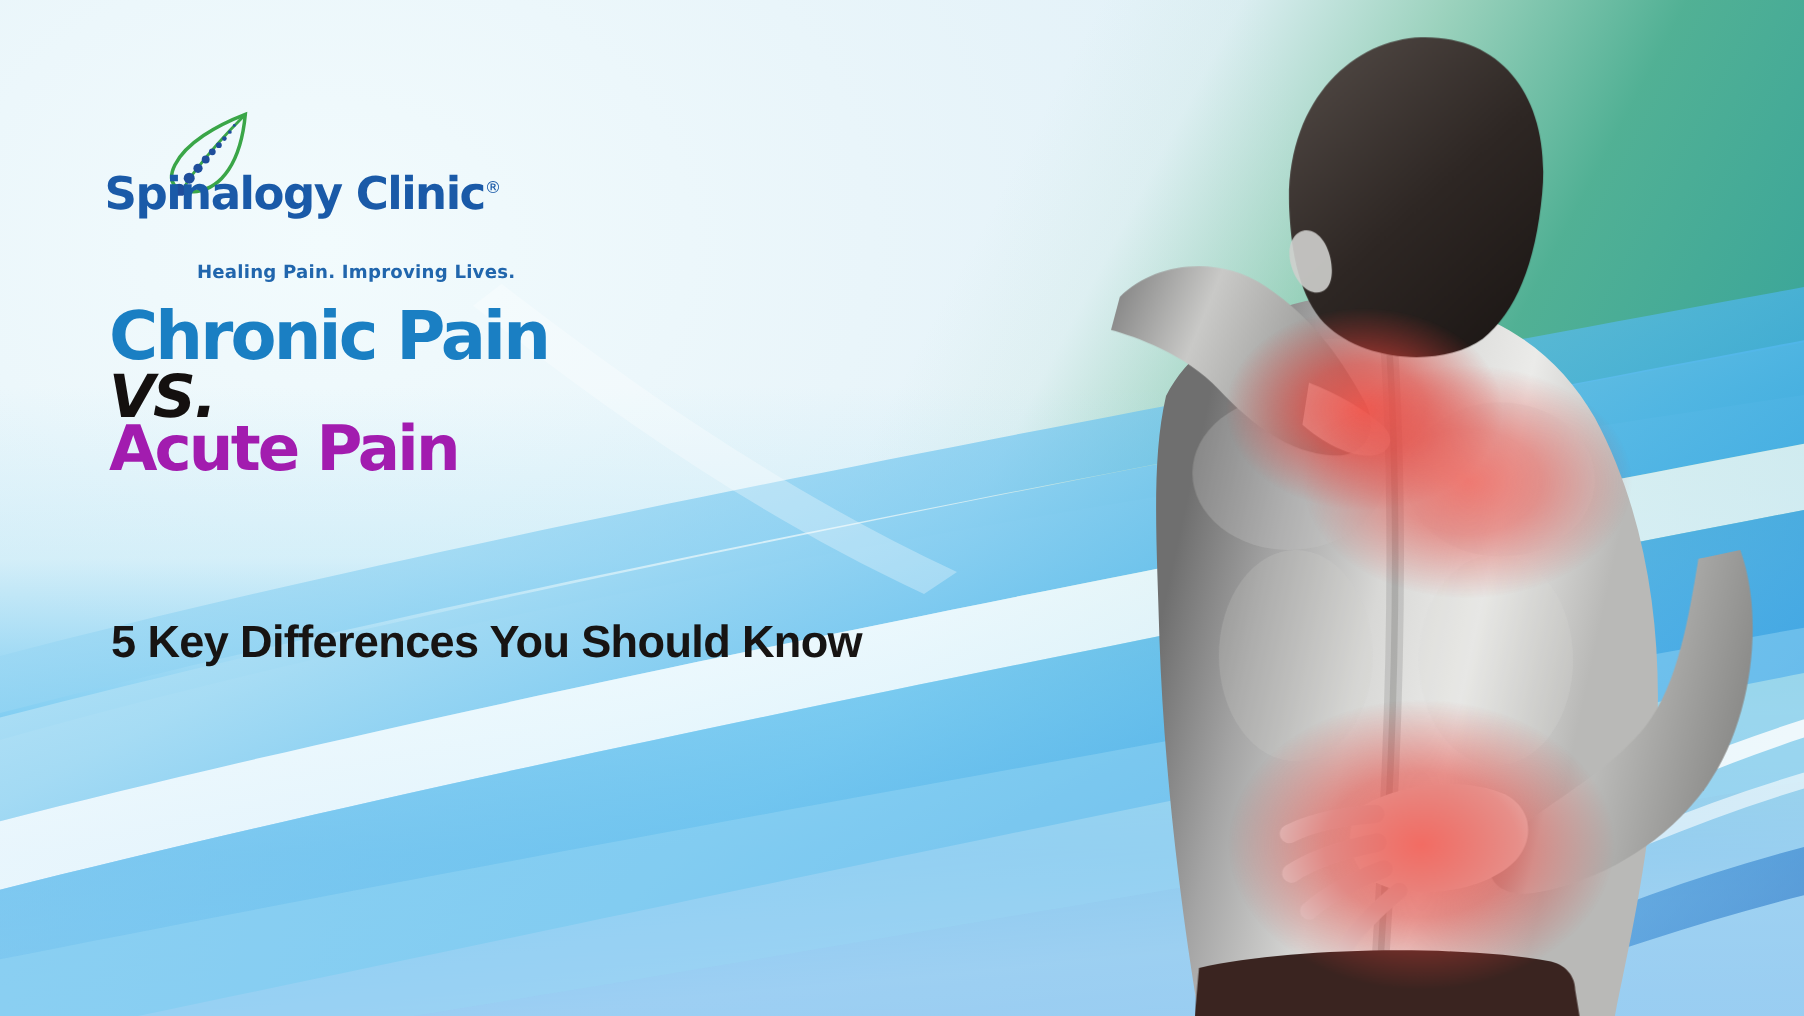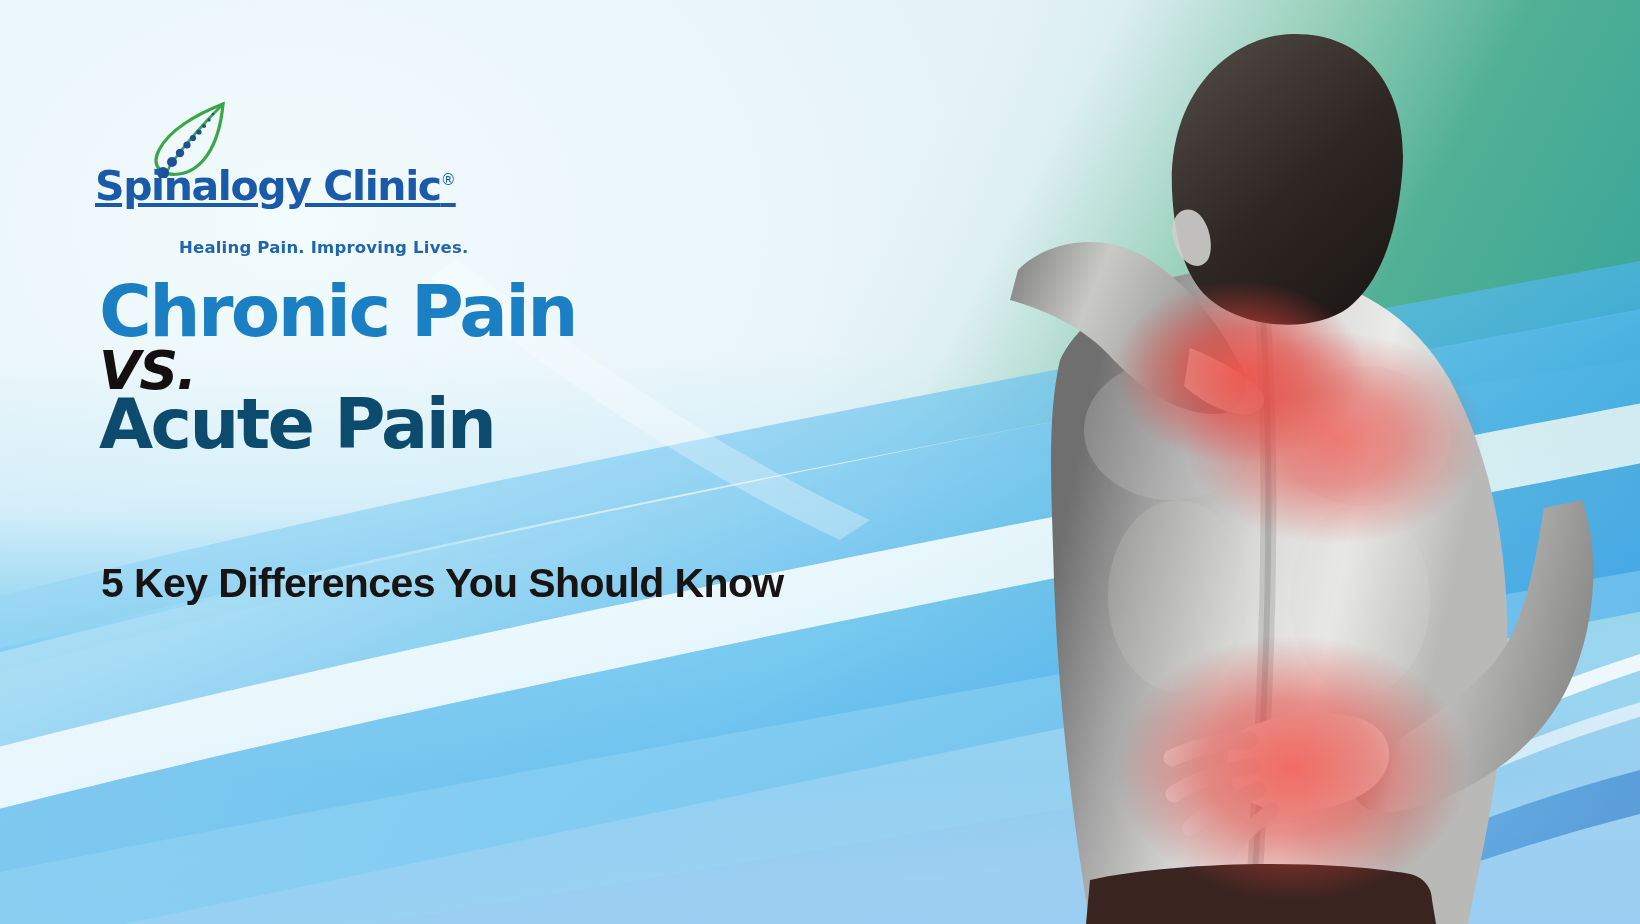--- a/index.html
+++ b/index.html
@@ -79,28 +79,27 @@
     position: absolute;
     left: 48px;
     top: -2px;
     width: 92px;
     height: 78px;
   }
   .logo-mark svg { display: block; }
   .logo-word {
     position: absolute;
     left: 0;
-    top: 60px;
+    top: 50px;
     font-family: "DejaVu Sans", sans-serif;
     font-weight: bold;
     font-size: 41px;
     letter-spacing: -1.4px;
     color: #1a5aa8;
     white-space: nowrap;
-    text-decoration: underline;
   }
   .logo-reg {
     font-size: 15px;
     vertical-align: super;
     font-weight: normal;
     letter-spacing: 0;
   }
   .logo-tag {
     position: absolute;
     left: 84px;
@@ -123,34 +122,34 @@
   }
   .hl-line {
     font-family: "DejaVu Sans", sans-serif;
     font-weight: bold;
     letter-spacing: -2.6px;
     line-height: 0.93;
     white-space: nowrap;
     margin: 0;
   }
   .hl-1 {
-    font-size: 72px;
+    font-size: 61px;
     color: #1a7fc3;
   }
   .hl-2 {
     font-size: 54px;
     color: #14100f;
     font-style: italic;
     letter-spacing: -1.6px;
     line-height: 1.02;
     margin-top: -2px;
   }
   .hl-3 {
-    font-size: 70px;
-    color: #0c4a6e;
+    font-size: 57px;
+    color: #a21caf;
     margin-top: -6px;
   }
   .subhead {
     position: absolute;
     left: 101px;
     top: 560px;
     font-family: "Liberation Sans", sans-serif;
     font-weight: bold;
     font-size: 41px;
     letter-spacing: -0.6px;

